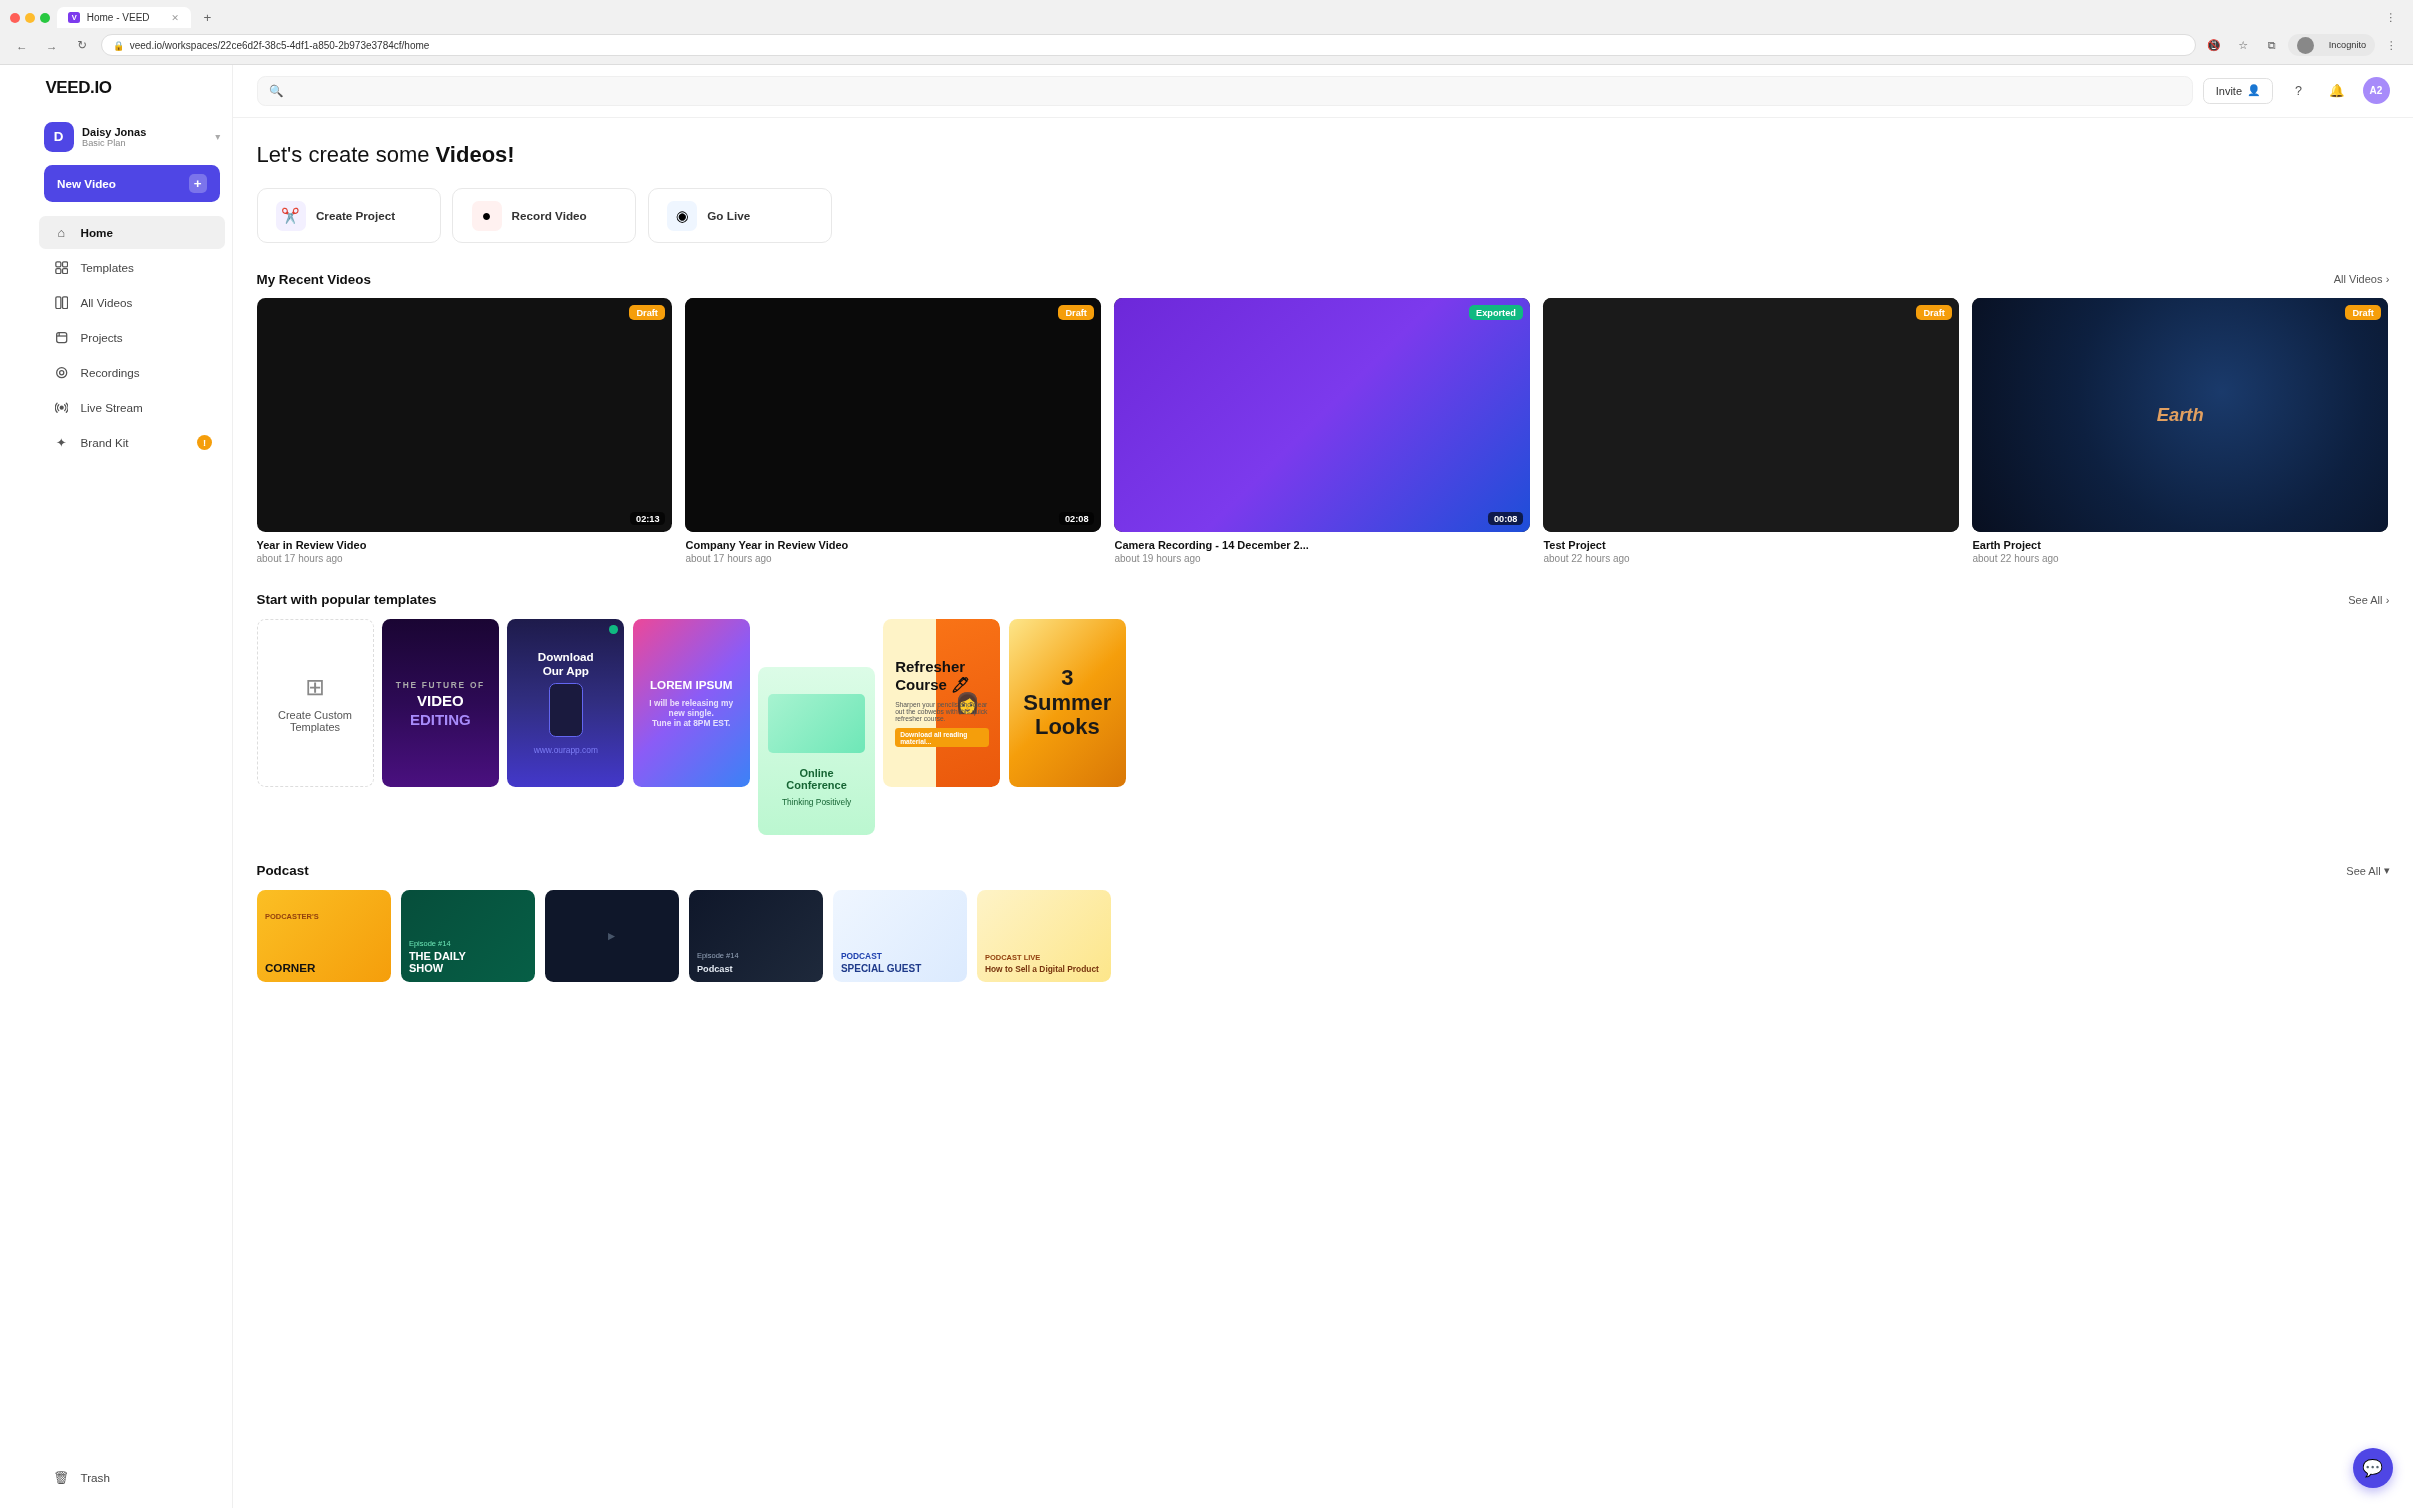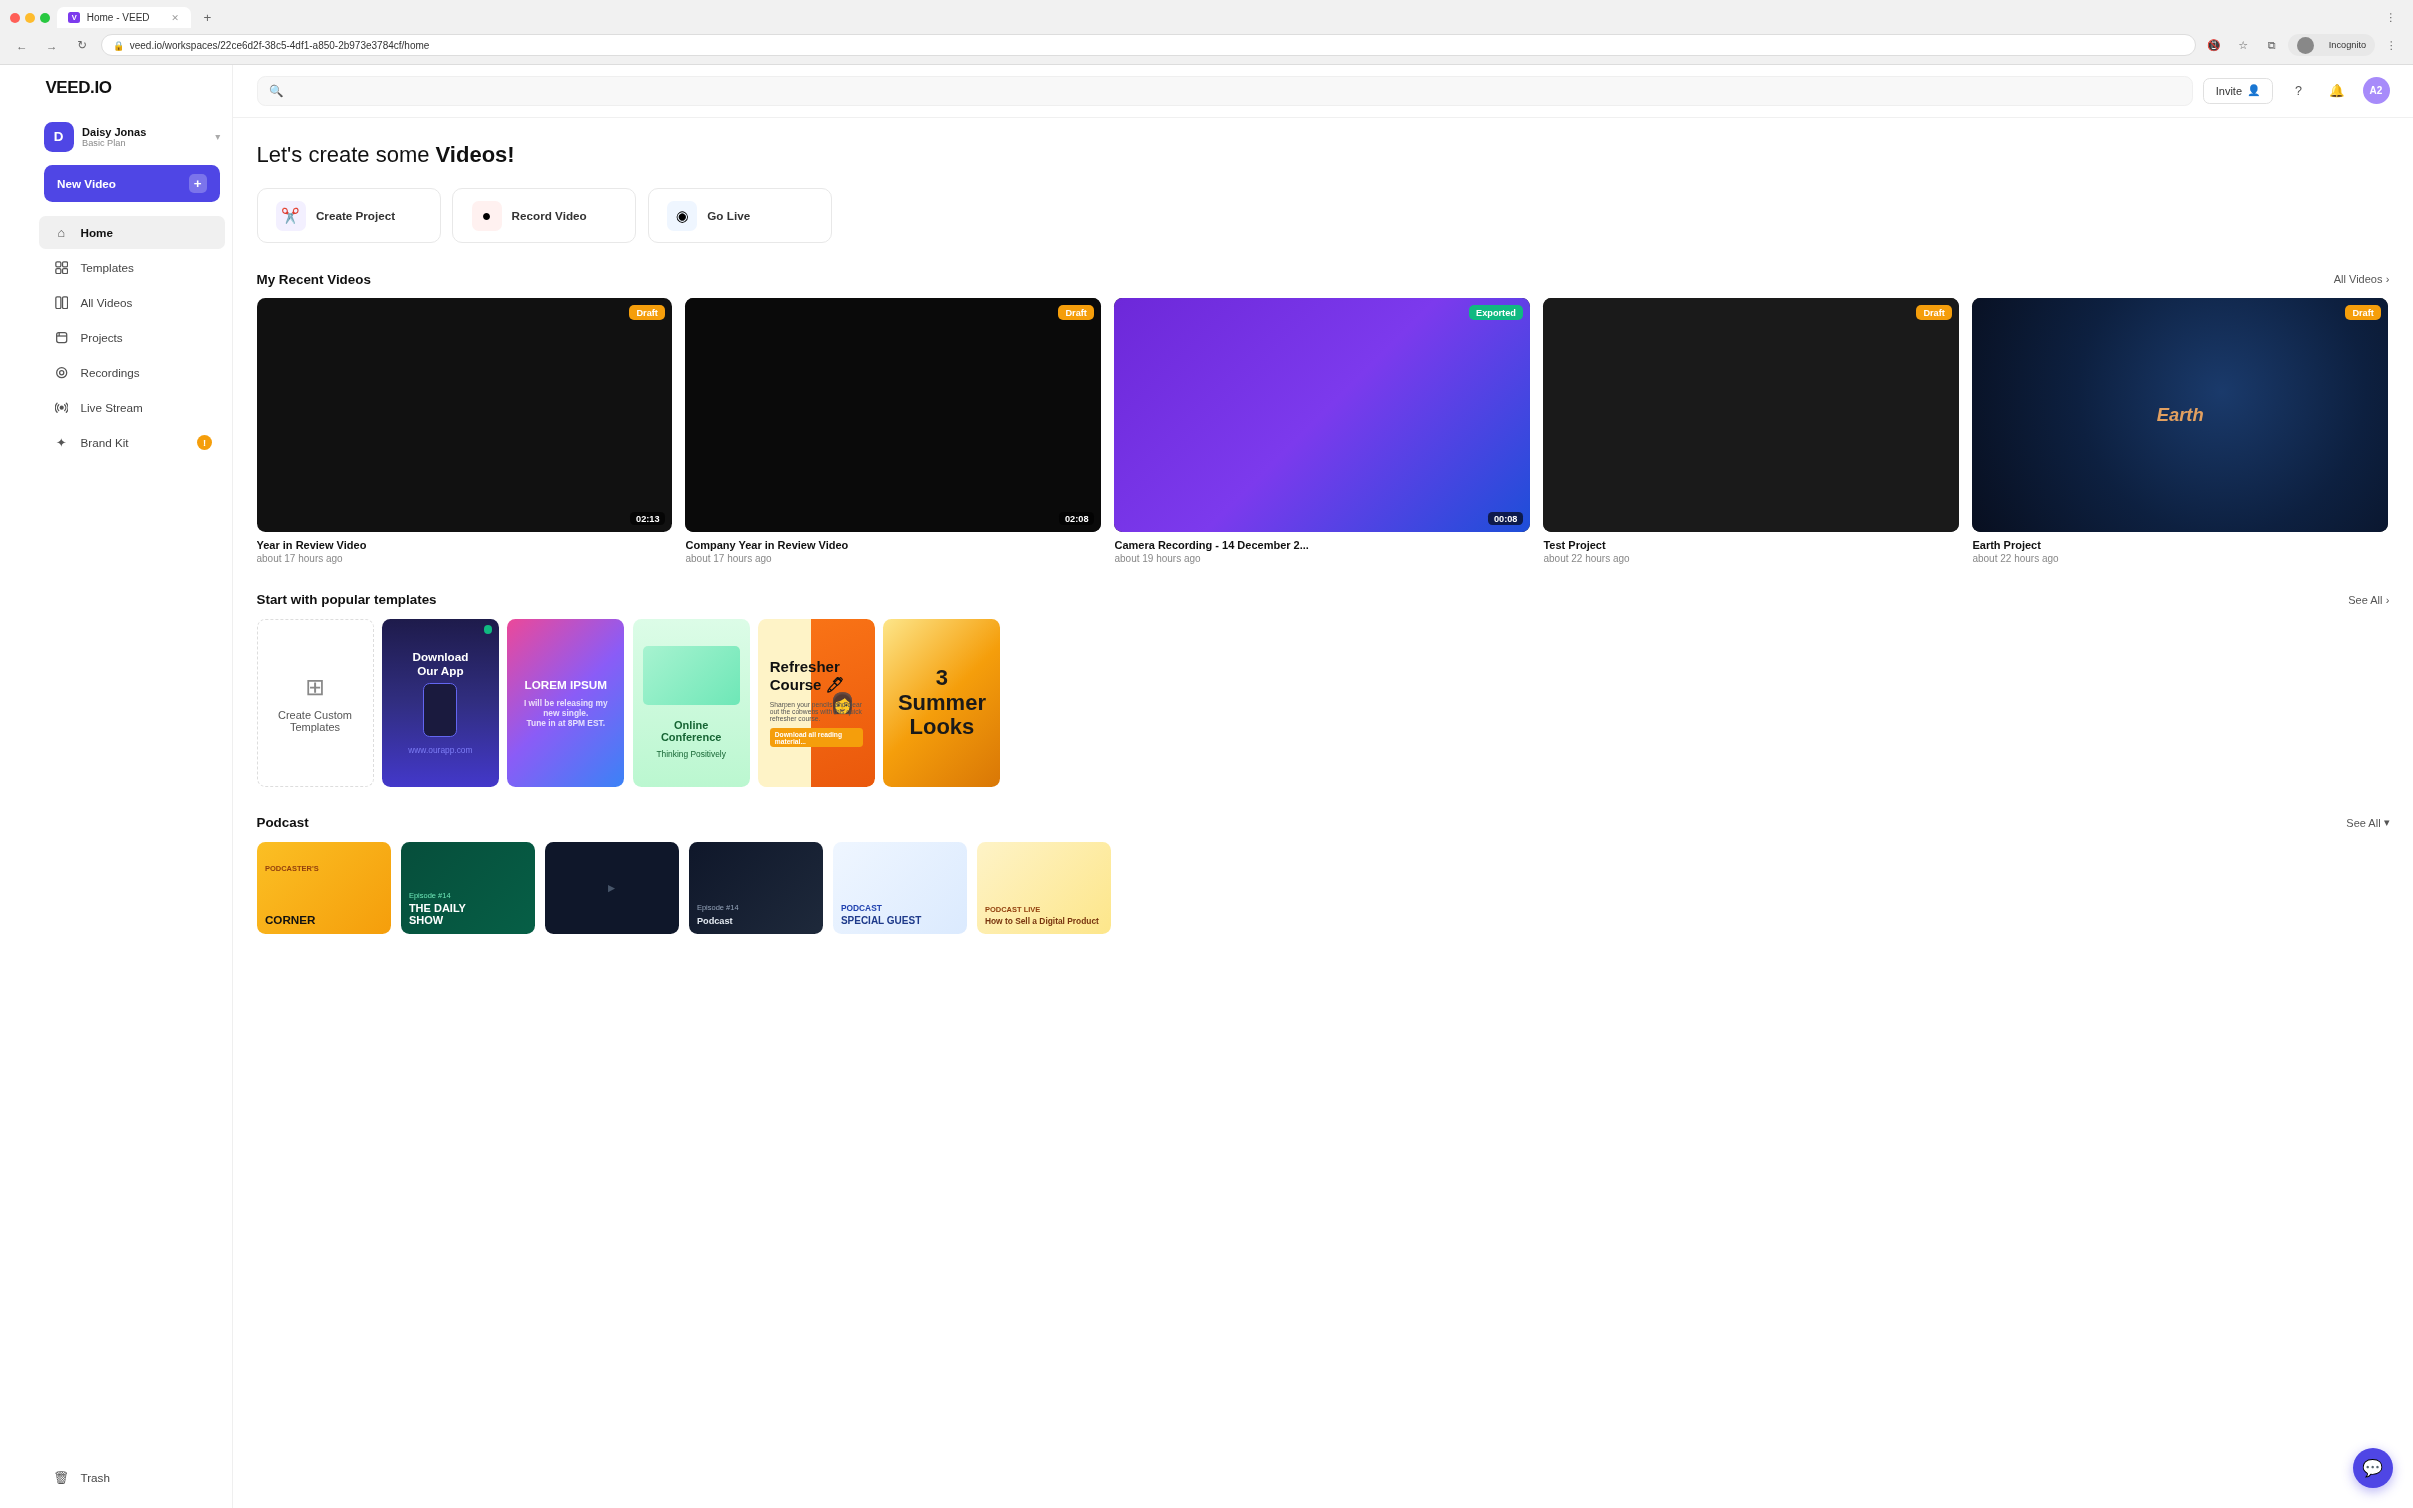--- a/index.html
+++ b/index.html
@@ -107,21 +107,21 @@
     .template-card { flex: 0 0 117px; height: 168px; border-radius: 8.4px; overflow: hidden; cursor: pointer; position: relative; flex-shrink: 0; }
     .template-create { border: 1.7px dashed #ddd; background: #fff; display: flex; flex-direction: column; align-items: center; justify-content: center; gap: 8.4px; color: #555; font-size: 11px; font-weight: 500; text-align: center; }
     .template-create-icon { font-size: 23.5px; color: #888; }
     .template-future { background: linear-gradient(180deg, #1a0533 0%, #2d0a55 50%, #4a1080 100%); display: flex; align-items: center; justify-content: center; }
     .template-future-text { color: #fff; font-size: 11.7px; font-weight: 900; text-align: center; padding: 10px; line-height: 1.3; text-transform: uppercase; }
     .template-download { background: linear-gradient(180deg, #1e1b4b 0%, #312e81 50%, #4338ca 100%); display: flex; flex-direction: column; align-items: center; justify-content: center; padding: 13.4px; gap: 5px; }
     .template-download-text { color: #fff; font-size: 11.7px; font-weight: 800; text-align: center; line-height: 1.2; }
     .template-download-phone { width: 34px; height: 54px; background: #1a1a3e; border-radius: 6.7px; border: 1.7px solid #6366f1; }
     .template-colorful { background: linear-gradient(135deg, #ec4899, #8b5cf6, #3b82f6); display: flex; align-items: center; justify-content: center; }
     .template-colorful-text { color: #fff; font-size: 10px; font-weight: 700; text-align: center; padding: 10px; }
-    .template-conference { background: linear-gradient(180deg, #dcfce7 0%, #bbf7d0 100%); display: flex; flex-direction: column; align-items: center; justify-content: center; padding: 10px; gap: 6.7px; }
+    .template-conference { background: linear-gradient(180deg, #dcfce7 0%, #bbf7d0 100%); display: flex; flex-direction: column; align-items: center; justify-content: center; padding: 10px; gap: 6.7px; margin-top: 48px; }
     .template-conference-title { font-size: 11px; font-weight: 700; color: #166534; text-align: center; }
     .template-conference-sub { font-size: 8.4px; color: #166534; }
     .template-summer { background: linear-gradient(135deg, #fde68a, #f59e0b, #d97706); display: flex; align-items: center; justify-content: center; }
     .dot-indicator { position: absolute; top: 6.7px; right: 6.7px; width: 8.4px; height: 8.4px; background: #10b981; border-radius: 50%; }
 
     
     .podcast-grid { display: flex; gap: 10px; overflow: hidden; }
     .podcast-card { flex: 0 0 134px; height: 92px; border-radius: 8.4px; overflow: hidden; cursor: pointer; flex-shrink: 0; }
     .podcast-yellow { background: linear-gradient(135deg, #fbbf24, #f59e0b); display: flex; flex-direction: column; justify-content: flex-end; padding: 8.4px; gap: 36px; }
     .podcast-green { background: linear-gradient(135deg, #064e3b, #065f46); display: flex; flex-direction: column; justify-content: flex-end; padding: 8.4px; }
@@ -369,20 +369,26 @@
         </div>
       </div>
 
       <div class="templates-grid">
 
         <div class="template-card template-create">
           <div class="template-create-icon">⊞</div>
           <span>Create Custom Templates</span>
         </div>
 
+        <div class="template-card template-future">
+          <div class="template-future-text">
+            <span style="font-size:8.4px;letter-spacing:1.7px;color:#aaa;">THE FUTURE OF</span><br>
+            <span style="font-size:15px;font-weight:900;color:#fff;">VIDEO<br><span style="color:#a78bfa;">EDITING</span></span>
+          </div>
+        </div>
 
         <div class="template-card template-download" style="position:relative;">
           <div class="dot-indicator"></div>
           <div class="template-download-text">Download<br>Our App</div>
           <div class="template-download-phone"></div>
           <div style="font-size:8.4px;color:#7c7cf5;margin-top:3.4px;">www.ourapp.com</div>
         </div>
 
         <div class="template-card template-colorful">
           <div class="template-colorful-text">

